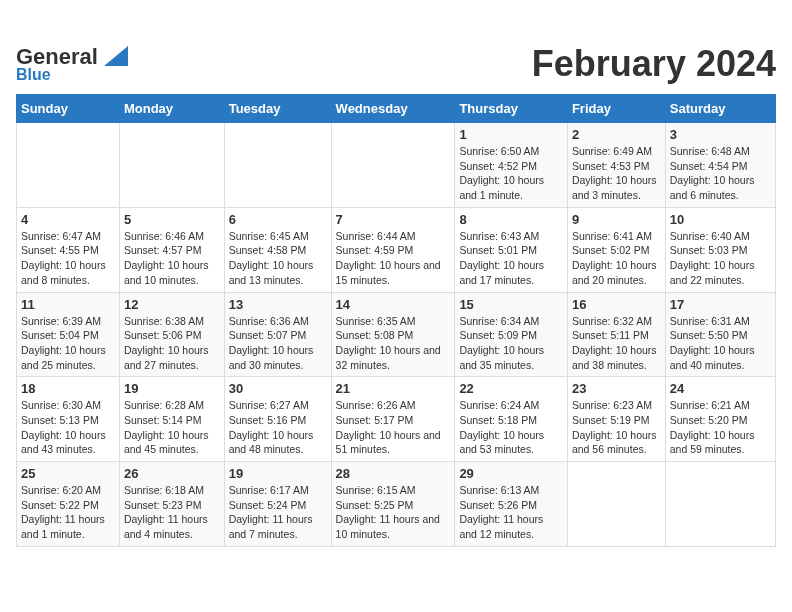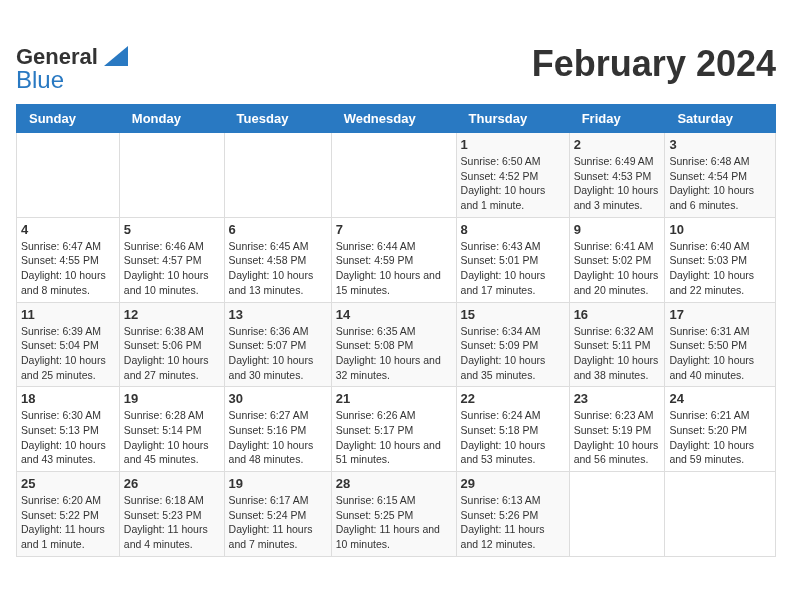--- a/index.html
+++ b/index.html
@@ -42,21 +42,21 @@
     table {
       width: 100%;
       border-collapse: collapse;
       font-size: 11px;
     }
     thead tr {
       background-color: #2979c2;
       color: #fff;
     }
     thead th {
-      padding: 6px 12px;
+      padding: 6px 4px;
       text-align: left;
       font-size: 13px;
       font-weight: bold;
       border: 1px solid #2979c2;
     }
     tbody tr {
       border-bottom: 1px solid #ccc;
     }
     tbody td {
       vertical-align: top;
@@ -88,21 +88,21 @@
 <body>
 
 <div class="header-area">
   <div class="logo">
     <div class="logo-top">
       <span style="font-size:22px;font-weight:bold;color:#333;">General</span>
       <svg width="28" height="22" viewBox="0 0 28 22" style="margin-left:2px;">
         <polygon points="4,20 28,0 28,20" fill="#2979c2"></polygon>
       </svg>
     </div>
-    <span style="font-size:24px;font-weight:normal;color:#2979c2;margin-top:-4px;">Blue</span>
+    <span style="font-size:16px;font-weight:bold;color:#2979c2;margin-top:-4px;">Blue</span>
   </div>
   <div class="title-area">
     <div class="main-title">February 2024</div>
   </div>
 </div>
 
 <table>
   <thead>
     <tr>
     <th>Sunday</th>

